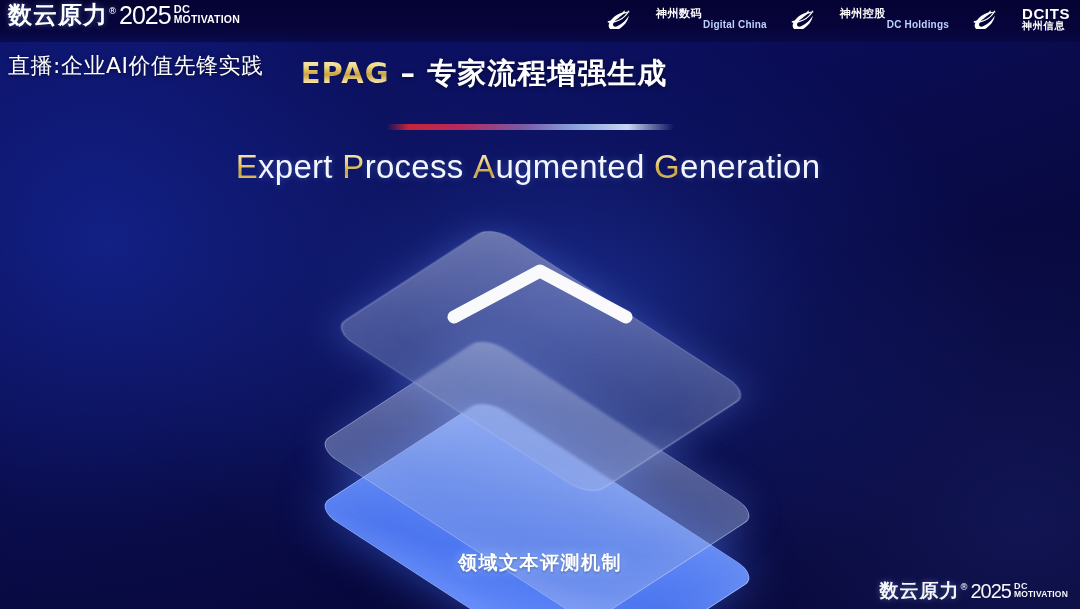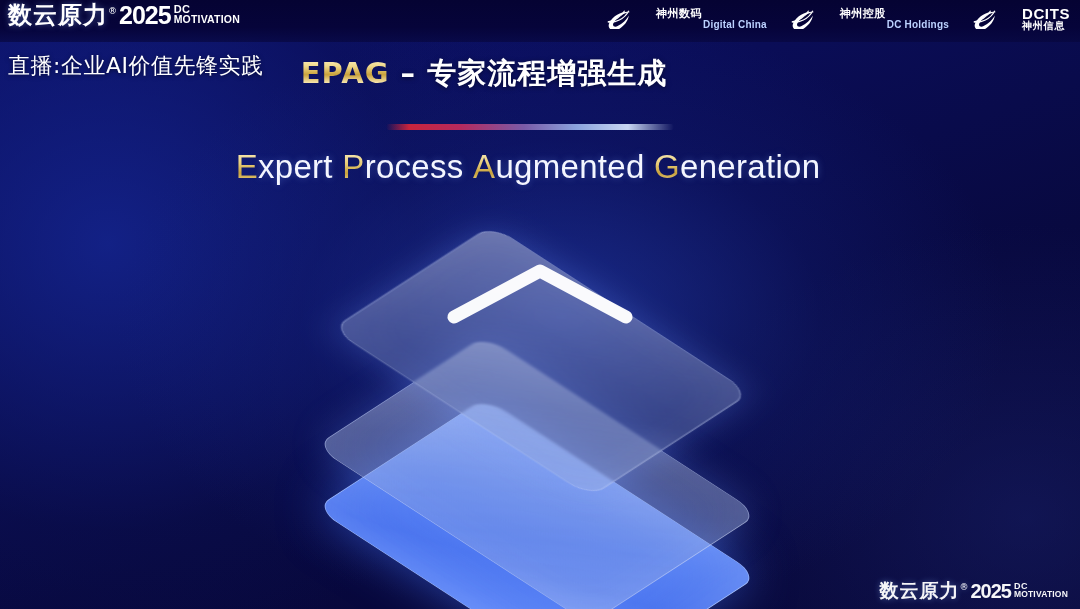--- a/index.html
+++ b/index.html
@@ -23,21 +23,21 @@
     z-index:8;
   }
   .brand-tl{position:absolute;left:8px;top:3px;display:flex;align-items:flex-start;z-index:9;}
   .brand-cn{
     font-size:24px;font-weight:bold;color:#fff;letter-spacing:1px;line-height:1;
     font-family:"DejaVu Sans","Liberation Sans",sans-serif;
     text-shadow:0 0 6px rgba(140,180,255,.45);
   }
   .brand-reg{font-size:9px;vertical-align:super;font-weight:normal;}
   .brand-year{
-    font-size:25px;font-weight:bold;color:#fff;line-height:1;letter-spacing:-1px;margin-left:1px;
+    font-size:25px;font-weight:normal;color:#fff;line-height:1;letter-spacing:-1px;margin-left:1px;
     font-family:"Liberation Sans",sans-serif;
   }
   .brand-dc{margin-left:3px;margin-top:1px;line-height:1;}
   .brand-dc .dc{display:block;font-size:11px;font-weight:bold;color:#fff;letter-spacing:.5px;}
   .brand-dc .mot{display:block;font-size:10.5px;font-weight:bold;color:#fff;letter-spacing:.2px;margin-top:-1px;text-align:right;}
 
   .subtitle-live{
     position:absolute;left:8px;top:51px;z-index:9;
     font-size:22px;font-weight:normal;color:#ffffff;letter-spacing:.5px;
     font-family:"DejaVu Sans","Liberation Sans",sans-serif;
@@ -212,20 +212,21 @@
     <div class="layer layer-bot iso"></div>
     <div class="layer layer-mid iso"></div>
     <div class="layer layer-top iso"></div>
 
     <span class="chev">
       <svg width="200" height="72" viewBox="0 0 200 72">
         <path d="M14 60 L100 14 L186 60" fill="none" stroke="#ffffff" stroke-width="13" stroke-linecap="round" stroke-linejoin="round" opacity="0.97"></path>
       </svg>
     </span>
 
+    <div class="lbl lbl-top">领域文本评测机制</div>
 
   </div>
 
   <div class="brand-br">
     <span class="brand-cn"><span>数云原力</span><span class="brand-reg">®</span></span>
     <span class="brand-year">2025</span>
     <span class="brand-dc">
       <span class="dc">DC</span>
       <span class="mot">MOTIVATION</span>
     </span>

